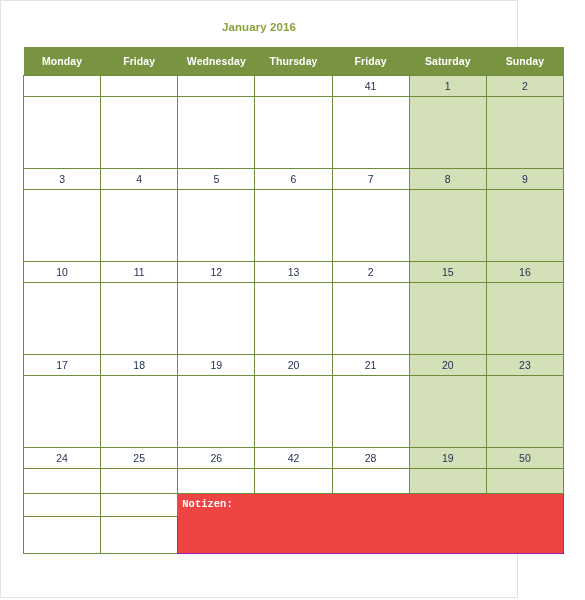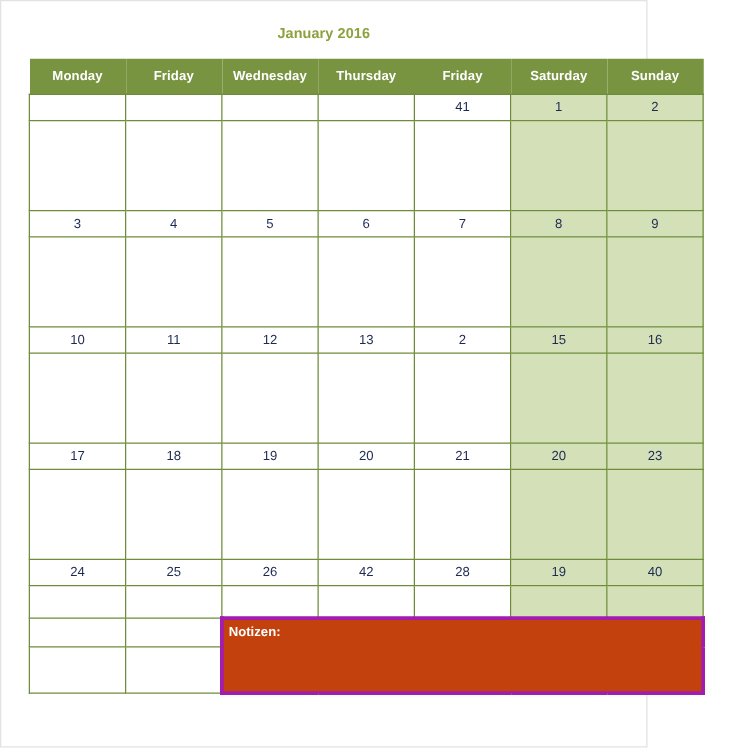--- a/index.html
+++ b/index.html
@@ -79,24 +79,25 @@
   tr.notes-row-a td.cell {
     height: 22px;
   }
   tr.notes-row-b td.cell {
     height: 36px;
   }
   td.weekend {
     background: #d4e0b8;
   }
   td.notes-block {
-    background: #c2410c;
-    border: 3px solid #a21caf;
+    background: #ef4444;
+    border: 1px solid #a21caf;
     vertical-align: top;
     text-align: left;
+    font-family: Liberation Mono, monospace;
   }
   .notes-label {
     color: #ffffff;
     font-size: 10.5px;
     font-weight: bold;
     padding: 3px 0 0 4px;
     display: block;
     line-height: 14px;
   }
 </style>
@@ -200,21 +201,21 @@
           <td class="cell weekend"></td>
         </tr>
 
         <tr class="date-row">
           <td class="cell">24</td>
           <td class="cell">25</td>
           <td class="cell">26</td>
           <td class="cell">42</td>
           <td class="cell">28</td>
           <td class="cell weekend">19</td>
-          <td class="cell weekend">40</td>
+          <td class="cell weekend">50</td>
         </tr>
         <tr class="tail-row">
           <td class="cell"></td>
           <td class="cell"></td>
           <td class="cell"></td>
           <td class="cell"></td>
           <td class="cell"></td>
           <td class="cell weekend"></td>
           <td class="cell weekend"></td>
         </tr>

